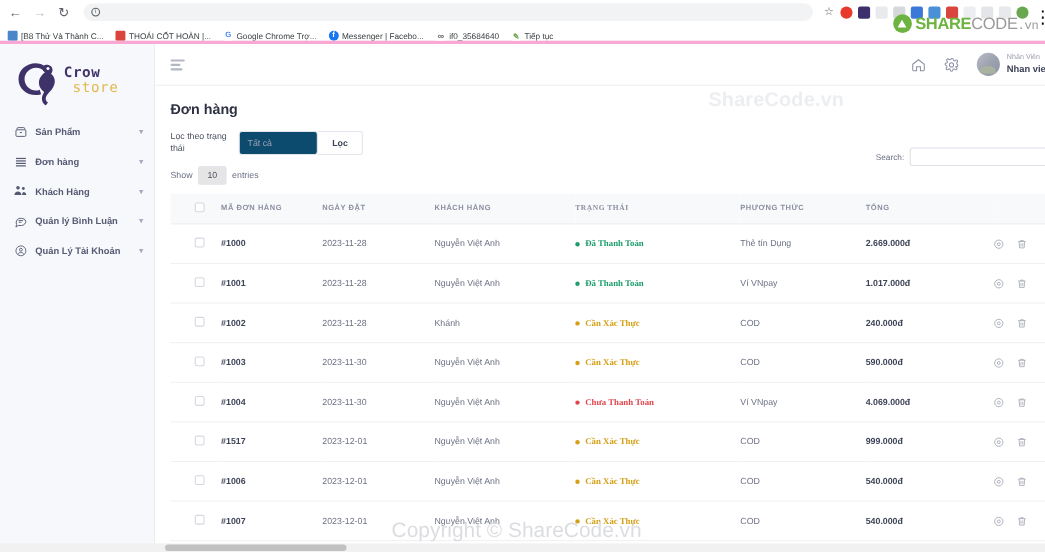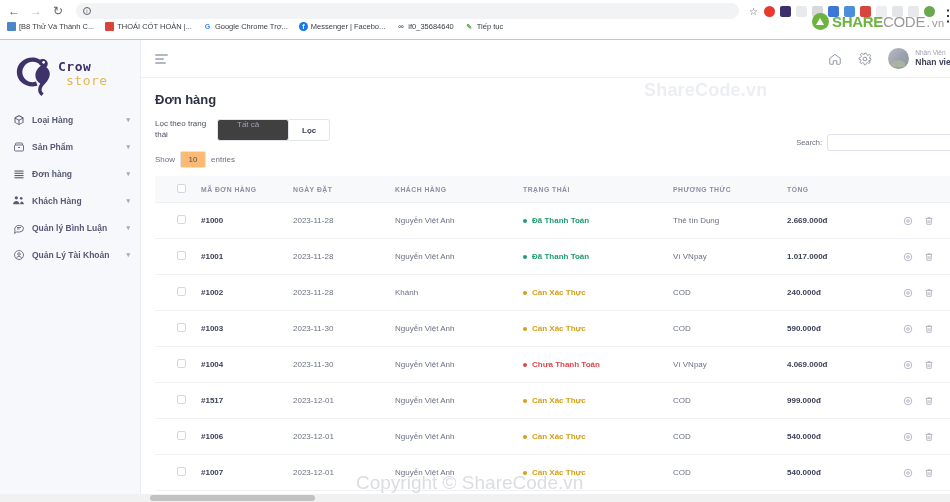--- a/index.html
+++ b/index.html
@@ -27,22 +27,22 @@
   .omnibox .info-ic {
     width: 8px; height: 8px; border: 1px solid #5f6368; border-radius: 50%;
     font-size: 6px; line-height: 7px; text-align: center; color: #5f6368; flex: none;
   }
   .omni-url { white-space: nowrap; overflow: hidden; }
   .tb-icons { display: flex; align-items: center; gap: 5px; flex: none; }
   .tb-ic { width: 11px; height: 11px; border-radius: 2px; flex: none; }
   .star { color: #5f6368; font-size: 10px; }
   
   .bookmarks {
-    height: 18px; display: flex; align-items: flex-start; gap: 11px;
-    padding: 0 7px; background: #fff; border-bottom: 1px solid #f9a8d4;
+    height: 18px; display: flex; align-items: flex-end; gap: 11px;
+    padding: 0 7px; background: #fff; border-bottom: 3px solid #f9a8d4;
     font-size: 7.5px; color: #3c4043; overflow: hidden;
   }
   .bm { display: flex; align-items: center; gap: 3px; white-space: nowrap; cursor: pointer; }
   .bm-ic { width: 9px; height: 9px; border-radius: 1px; flex: none; display:flex;align-items:center;justify-content:center;font-size:7px;color:#fff;font-weight:bold;}
   
   .sc-logo {
     position: absolute; right: 6px; top: 13px; display: flex; align-items: center; gap: 3px;
     z-index: 30;
   }
   .sc-badge {
@@ -103,33 +103,33 @@
   .user-role { font-size: 6.5px; color: #9b9eae; }
   .user-name { font-size: 8.5px; color: #3c4257; font-weight: bold; }
 
   .content { flex: 1; padding: 14px 14px 0 14px; overflow: hidden; position: relative;}
   .page-title { font-size: 13px; font-weight: bold; color: #2d3142; margin-bottom: 12px; }
 
   .filter-row { display: flex; align-items: center; gap: 0; margin-bottom: 10px; }
   .filter-label { font-size: 8px; color: #4c5160; width: 62px; line-height: 1.35; }
   .filter-select {
     width: 72px; height: 22px; border: 1px solid #e3e5ec; border-radius: 3px;
-    background: #404040; font-size: 8px; color: #9fa3b1; padding: 0 19px;
-    display: flex; align-items: flex-start; cursor: pointer;
+    background: #0c4a6e; font-size: 8px; color: #9fa3b1; padding: 0 7px;
+    display: flex; align-items: center; cursor: pointer;
   }
   .filter-btn {
     height: 22px; border: 1px solid #e3e5ec; border-left: none; border-radius: 0 3px 3px 0;
     background: #fff; font-size: 8px; color: #3c4257; font-weight: bold;
     padding: 0 13px; display: flex; align-items: center; cursor: pointer;
   }
 
   .show-row { display: flex; align-items: center; gap: 5px; font-size: 8px; color: #6b7083; margin-bottom: 8px;}
   .show-input {
     width: 26px; height: 17px; border: 1px solid #e3e5ec; border-radius: 2px;
-    background: #fdba74; font-size: 8px; color: #4c5160; text-align: center;
+    background: #e5e5e5; font-size: 8px; color: #4c5160; text-align: center;
     display: flex; align-items: center; justify-content: center; cursor: text;
   }
   .search-row {
     position: absolute; right: 14px; top: 56px;
     display: flex; align-items: center; gap: 5px; font-size: 7.5px; color: #6b7083;
   }
   .search-input {
     width: 136px; height: 17px; border: 1px solid #dfe1e8; border-radius: 3px; background: #fff;
   }
 
@@ -151,21 +151,21 @@
     border-bottom: 1px solid #eef0f4;
   }
   .tbl tbody td {
     font-size: 8px; color: #6c7184; padding: 12px 0; height: 33.6px;
     border-bottom: 1px solid #f0f1f5; background: #fff;
   }
   .c-chk { width: 46px; padding-left: 22px !important; }
   .c-ma  { width: 92px; }
   .c-ngay{ width: 102px; }
   .c-kh  { width: 128px; }
-  .c-tt  { width: 150px; }
+  .c-tt  { width: 150px; font-family: Liberation Serif, serif; }
   .c-pt  { width: 114px; }
   .c-tong{ width: 116px; margin-left: 40px; }
   .c-act { width: 60px; }
   .chk {
     width: 9px; height: 9px; border: 1px solid #d6d8e0; border-radius: 2px;
     background: #fff; display: inline-block; cursor: pointer;
   }
   .id-cell { color: #3c4257; font-weight: bold; font-size: 8px; }
   .tong-cell { color: #3c4257; font-weight: bold; font-size: 8px; }
   .status { display: inline-flex; align-items: center; gap: 5px; font-size: 8px; font-weight: bold;}
@@ -252,29 +252,20 @@
         <path d="M44 10c-3 0-5 2-5 5 0 2 1 4 3 5-4 3-8 8-8 14 0 5 3 9 7 12-2 3-3 6-3 9 0 4 2 7 5 9l3-4c-2-1-3-3-3-5 0-3 2-6 5-9 4-4 7-9 7-14 0-4-2-8-5-10 1-1 2-3 2-5 0-4-3-7-8-7z" fill="#3e3269"></path>
         <circle cx="46" cy="15" r="2" fill="#fff"></circle>
       </svg>
       <div class="logo-words">
         <div class="logo-crow">Crow</div>
         <div class="logo-store">store</div>
       </div>
     </div>
 
 
-    <div class="nav-item">
-      <span class="nav-ic">
-        <svg width="12" height="12" viewBox="0 0 24 24" fill="currentColor">
-            <path d="M12 2 3 7v10l9 5 9-5V7l-9-5zm0 2.3 6.5 3.6L12 11.5 5.5 7.9 12 4.3zM5 9.6l6 3.4v6.9l-6-3.3V9.6zm8 10.3V13l6-3.4v7l-6 3.3z"></path>
-          </svg>
-      </span>
-      <span class="nav-label">Loại Hàng</span>
-      <span class="nav-caret">▾</span>
-    </div>
 
     <div class="nav-item">
       <span class="nav-ic">
         <svg width="12" height="12" viewBox="0 0 24 24" fill="none" stroke="currentColor" stroke-width="1.7">
             <rect x="3" y="8" width="18" height="12" rx="2"></rect>
             <path d="M5 8V6a2 2 0 0 1 2-2h10a2 2 0 0 1 2 2v2M10 13h4"></path>
           </svg>
       </span>
       <span class="nav-label">Sản Phẩm</span>
       <span class="nav-caret">▾</span>

